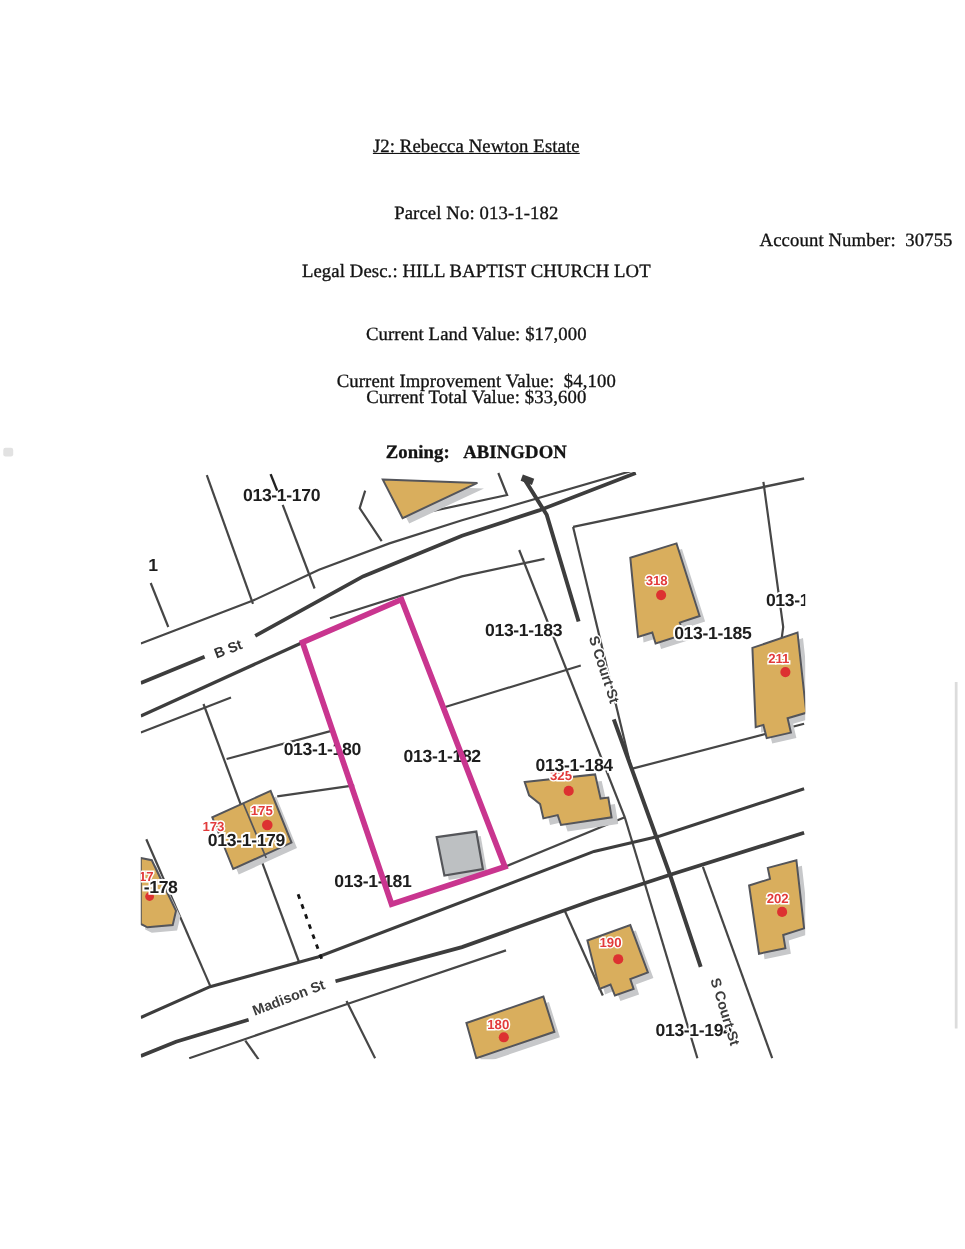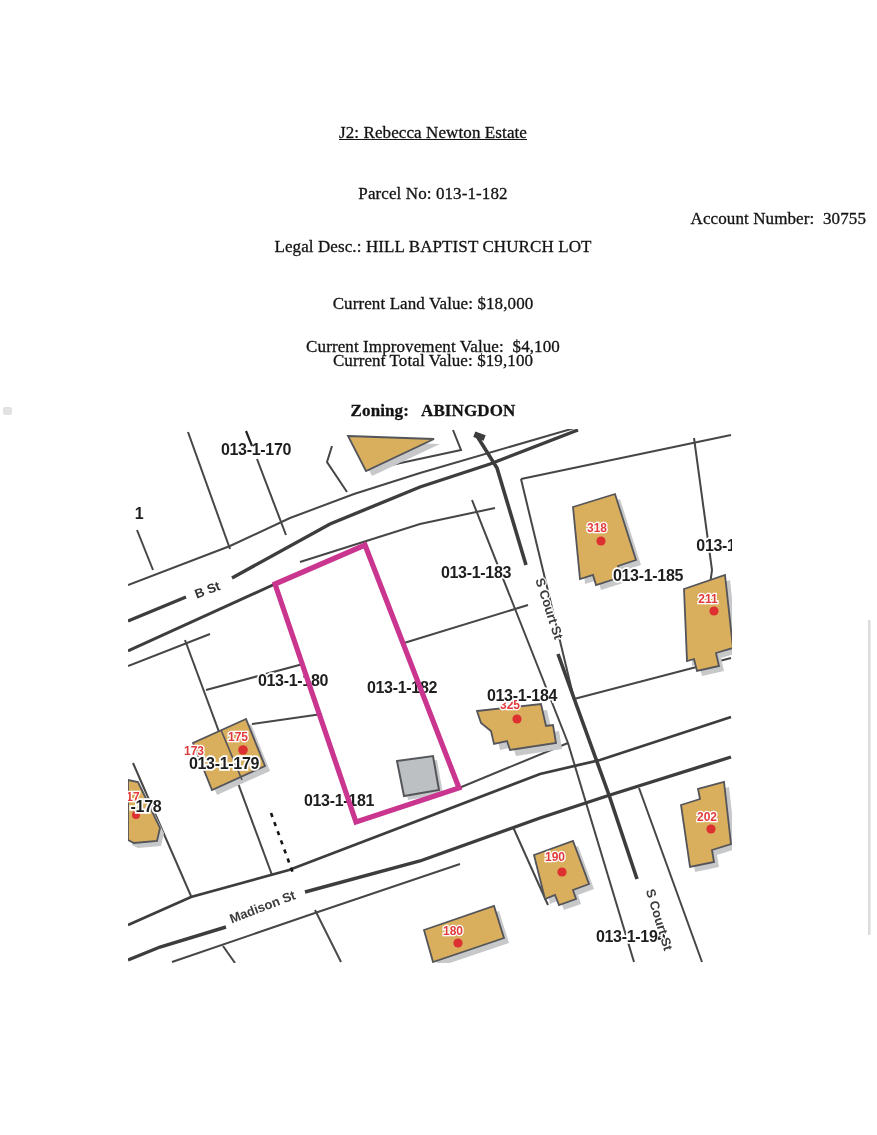--- a/index.html
+++ b/index.html
@@ -13,23 +13,23 @@
        fill:#e23b3b;font-size:12px;paint-order:stroke;stroke:#ffffff;stroke-width:2.6px;}
   .st-label{font-family:"Liberation Sans", sans-serif;font-weight:bold;
        fill:#3c3c3c;font-size:13px;paint-order:stroke;stroke:#ffffff;stroke-width:2.4px;}
 </style>
 </head>
 <body>
 <div class="hdr" style="top:123px;"><span style="text-decoration:underline;">J2: Rebecca Newton Estate</span></div>
 <div class="hdr" style="top:184px;">Parcel No: 013-1-182</div>
 <div class="hdr" style="top:208.5px;text-align:right;">Account Number:  30755</div>
 <div class="hdr" style="top:237px;">Legal Desc.: HILL BAPTIST CHURCH LOT</div>
-<div class="hdr" style="top:294px;">Current Land Value: $18,000</div>
+<div class="hdr" style="top:294px;">Current Land Value: $17,000</div>
 <div class="hdr" style="top:337px;">Current Improvement Value:  $4,100</div>
-<div class="hdr" style="top:351px;">Current Total Value: $19,100</div>
+<div class="hdr" style="top:351px;">Current Total Value: $33,600</div>
 <div class="hdr" style="top:401px;font-weight:bold;">Zoning:   ABINGDON</div>
 
 <svg width="877" height="1135" viewBox="0 0 877 1135" style="position:absolute;left:0;top:0;">
 <defs>
   <clipPath id="mapclip">
         <rect x="128" y="429" width="604" height="534"></rect>
       </clipPath>
 </defs>
 <rect x="868" y="620" width="2.5" height="315" fill="#dcdcdc"></rect>
 <rect x="3" y="407" width="9" height="8" fill="#e2e2e2" rx="2"></rect>

